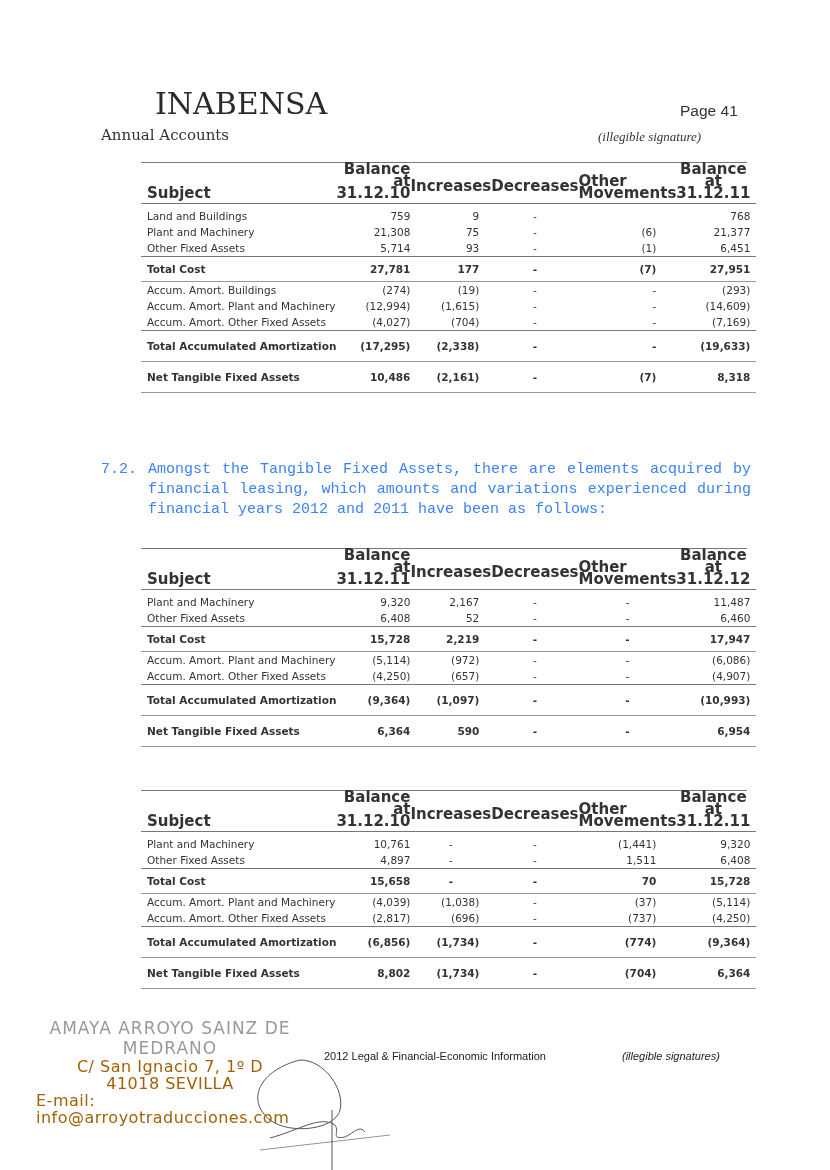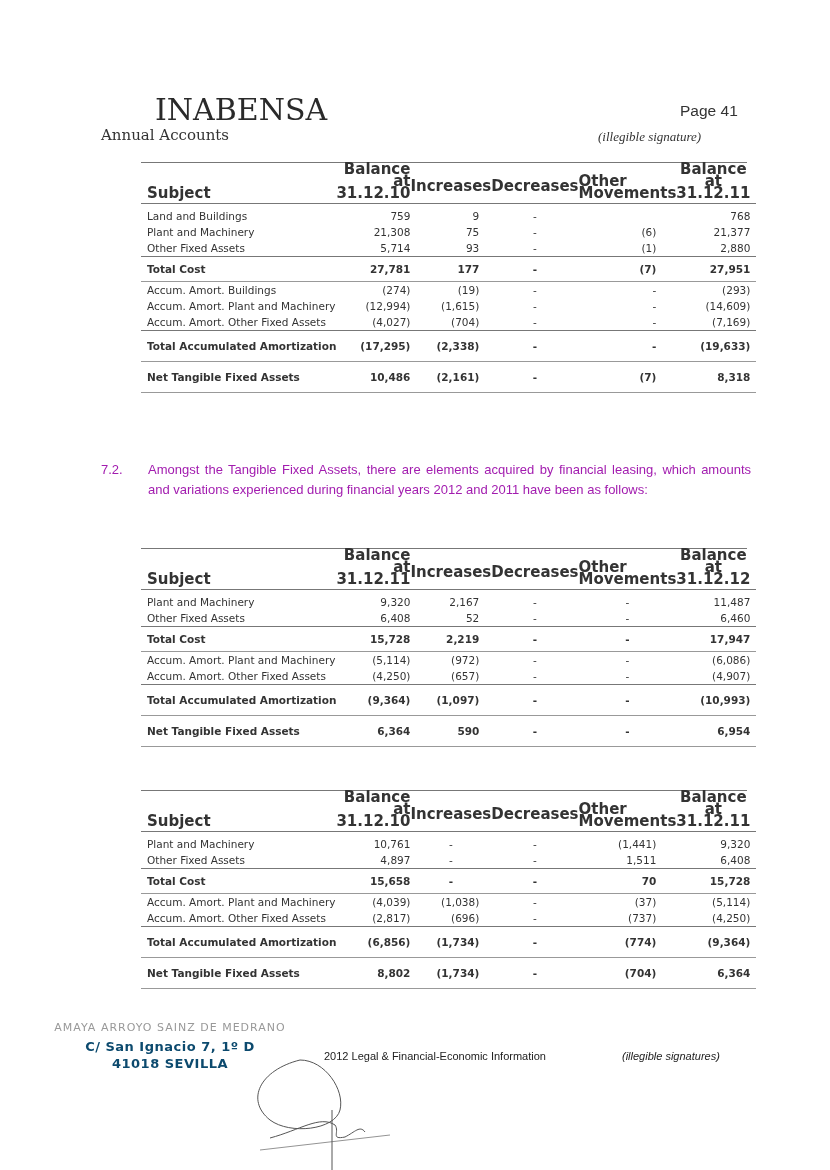--- a/index.html
+++ b/index.html
@@ -1,18 +1,18 @@
 <!DOCTYPE html>
 <html><head>
   <meta charset="utf-8">
   <style>
     html, body { margin: 0; padding: 0; background: #ffffff; }
     body { width: 830px; height: 1170px; position: relative; overflow: hidden; color: #222; font-family: "DejaVu Sans", sans-serif; }
 
-    .brand { position: absolute; left: 155px; top: 92px; font-family: "DejaVu Serif", serif; font-size: 30px; letter-spacing: 0px; color: #2a2a2a; font-weight: normal; }
+    .brand { position: absolute; left: 155px; top: 86px; font-family: "DejaVu Serif", serif; font-size: 30px; letter-spacing: 0px; color: #2a2a2a; font-weight: normal; }
     .subtitle { position: absolute; left: 101px; top: 126px; font-family: "DejaVu Serif", serif; font-size: 15px; color: #333; }
     .page-num { position: absolute; left: 680px; top: 102px; font-family: "Liberation Sans", sans-serif; font-size: 15.5px; color: #333; }
     .sig-top { position: absolute; left: 598px; top: 129px; font-family: "Liberation Serif", serif; font-style: italic; font-size: 13px; color: #333; }
 
     .tbl { position: absolute; left: 141px; width: 606px; font-size: 10.5px; }
     .tbl .topline { border-top: 1.5px solid #777; height: 0; }
     .tbl table { width: 100%; border-collapse: collapse; }
     .tbl th { font-weight: bold; font-size: 15px; color: #333; vertical-align: bottom; padding: 0 0 4px 0; line-height: 12px; }
     .tbl th.subj { text-align: left; padding-left: 6px; }
     .tbl td { padding: 0; height: 16px; line-height: 16px; font-size: 10.5px; color: #333; white-space: nowrap; }
@@ -31,32 +31,32 @@
     .tbl th.c-b1, .tbl td.c-b1 { text-align: right; }
     .tbl th.c-inc { text-align: center; }
     .tbl td.c-inc { text-align: right; padding-right: 12px; }
     .tbl th.c-dec { text-align: center; }
     .tbl td.c-dec { text-align: center; }
     .tbl th.c-oth { text-align: left; }
     .tbl td.c-oth { text-align: right; padding-right: 20px; }
     .tbl th.c-b2, .tbl td.c-b2 { text-align: right; padding-right: 6px; }
     .tbl th.c-b2 { text-align: center; }
 
-    .para { position: absolute; left: 101px; top: 460px; width: 650px; font-family: Liberation Sans, sans-serif; font-size: 13px; line-height: 20px; color: #a21caf; }
+    .para { position: absolute; left: 101px; top: 460px; width: 650px; font-family: Liberation Mono, monospace; font-size: 15px; line-height: 20px; color: #3b82f6; }
     .para .num { position: absolute; left: 0; top: 0; }
     .para .text { margin-left: 47px; text-align: justify; }
 
     .footer-center { position: absolute; left: 324px; top: 1050px; font-family: "Liberation Sans", sans-serif; font-size: 11px; color: #222; }
     .footer-right { position: absolute; left: 622px; top: 1050px; font-family: "Liberation Sans", sans-serif; font-style: italic; font-size: 11px; color: #222; }
 
     .stamp { position: absolute; left: 20px; top: 1018px; width: 300px; font-family: "DejaVu Sans", sans-serif; color: #8a8a8a; text-align: center; }
     .stamp div { letter-spacing: 0.5px; }
-    .stamp .l1 { font-size: 11px; line-height: 20px; letter-spacing: 1px; color: #999; }
+    .stamp .l1 { font-size: 17px; line-height: 20px; letter-spacing: 1px; color: #999; }
     .stamp .l2 { font-size: 13px; line-height: 18px; color: #999; }
-    .stamp .l3, .stamp .l4, .stamp .l5, .stamp .l6 { font-size: 13px; line-height: 17px; color: #0c4a6e; font-weight: bold; }
+    .stamp .l3, .stamp .l4, .stamp .l5, .stamp .l6 { font-size: 16px; line-height: 17px; color: #a16207; }
     .stamp .l6 { text-align: left; padding-left: 16px; }
     .scribble { position: absolute; left: 240px; top: 1040px; }
   </style>
 </head>
 <body>
 
 <div class="brand">INABENSA</div>
 <div class="subtitle">Annual Accounts</div>
 <div class="page-num">Page 41</div>
 <div class="sig-top">(illegible signature)</div>
@@ -99,21 +99,21 @@
       <td class="c-dec">-</td>
       <td class="c-oth">(6)</td>
       <td class="c-b2">21,377</td>
     </tr>
     <tr class="last-detail">
       <td class="subj">Other Fixed Assets</td>
       <td class="c-b1">5,714</td>
       <td class="c-inc">93</td>
       <td class="c-dec">-</td>
       <td class="c-oth">(1)</td>
-      <td class="c-b2">2,880</td>
+      <td class="c-b2">6,451</td>
     </tr>
     <tr class="total sep">
       <td class="subj">Total Cost</td>
       <td class="c-b1">27,781</td>
       <td class="c-inc">177</td>
       <td class="c-dec">-</td>
       <td class="c-oth">(7)</td>
       <td class="c-b2">27,951</td>
     </tr>
     <tr>
@@ -331,20 +331,21 @@
     </table>
 </div>
 
 <div class="footer-center">2012 Legal &amp; Financial-Economic Information</div>
 <div class="footer-right">(illegible signatures)</div>
 
 <div class="stamp">
   <div class="l1">AMAYA ARROYO SAINZ DE MEDRANO</div>
   <div class="l3">C/ San Ignacio 7, 1º D</div>
   <div class="l4">41018 SEVILLA</div>
+  <div class="l6">E-mail: info@arroyotraducciones.com</div>
 </div>
 
 <svg class="scribble" width="160" height="130" viewBox="0 0 160 130">
   <path d="M60 20 C 20 30, 5 60, 30 80 C 50 95, 95 90, 100 70 C 105 50, 85 20, 60 20" fill="none" stroke="#555" stroke-width="1"></path>
   <path d="M30 98 C 60 90, 80 75, 95 85 C 100 92, 90 100, 105 97 C 115 92, 120 85, 125 92" fill="none" stroke="#555" stroke-width="1"></path>
   <path d="M20 110 L 150 95" fill="none" stroke="#777" stroke-width="0.8"></path>
   <path d="M92 70 L 92 130" fill="none" stroke="#555" stroke-width="1"></path>
 </svg>
 
 </body></html>

